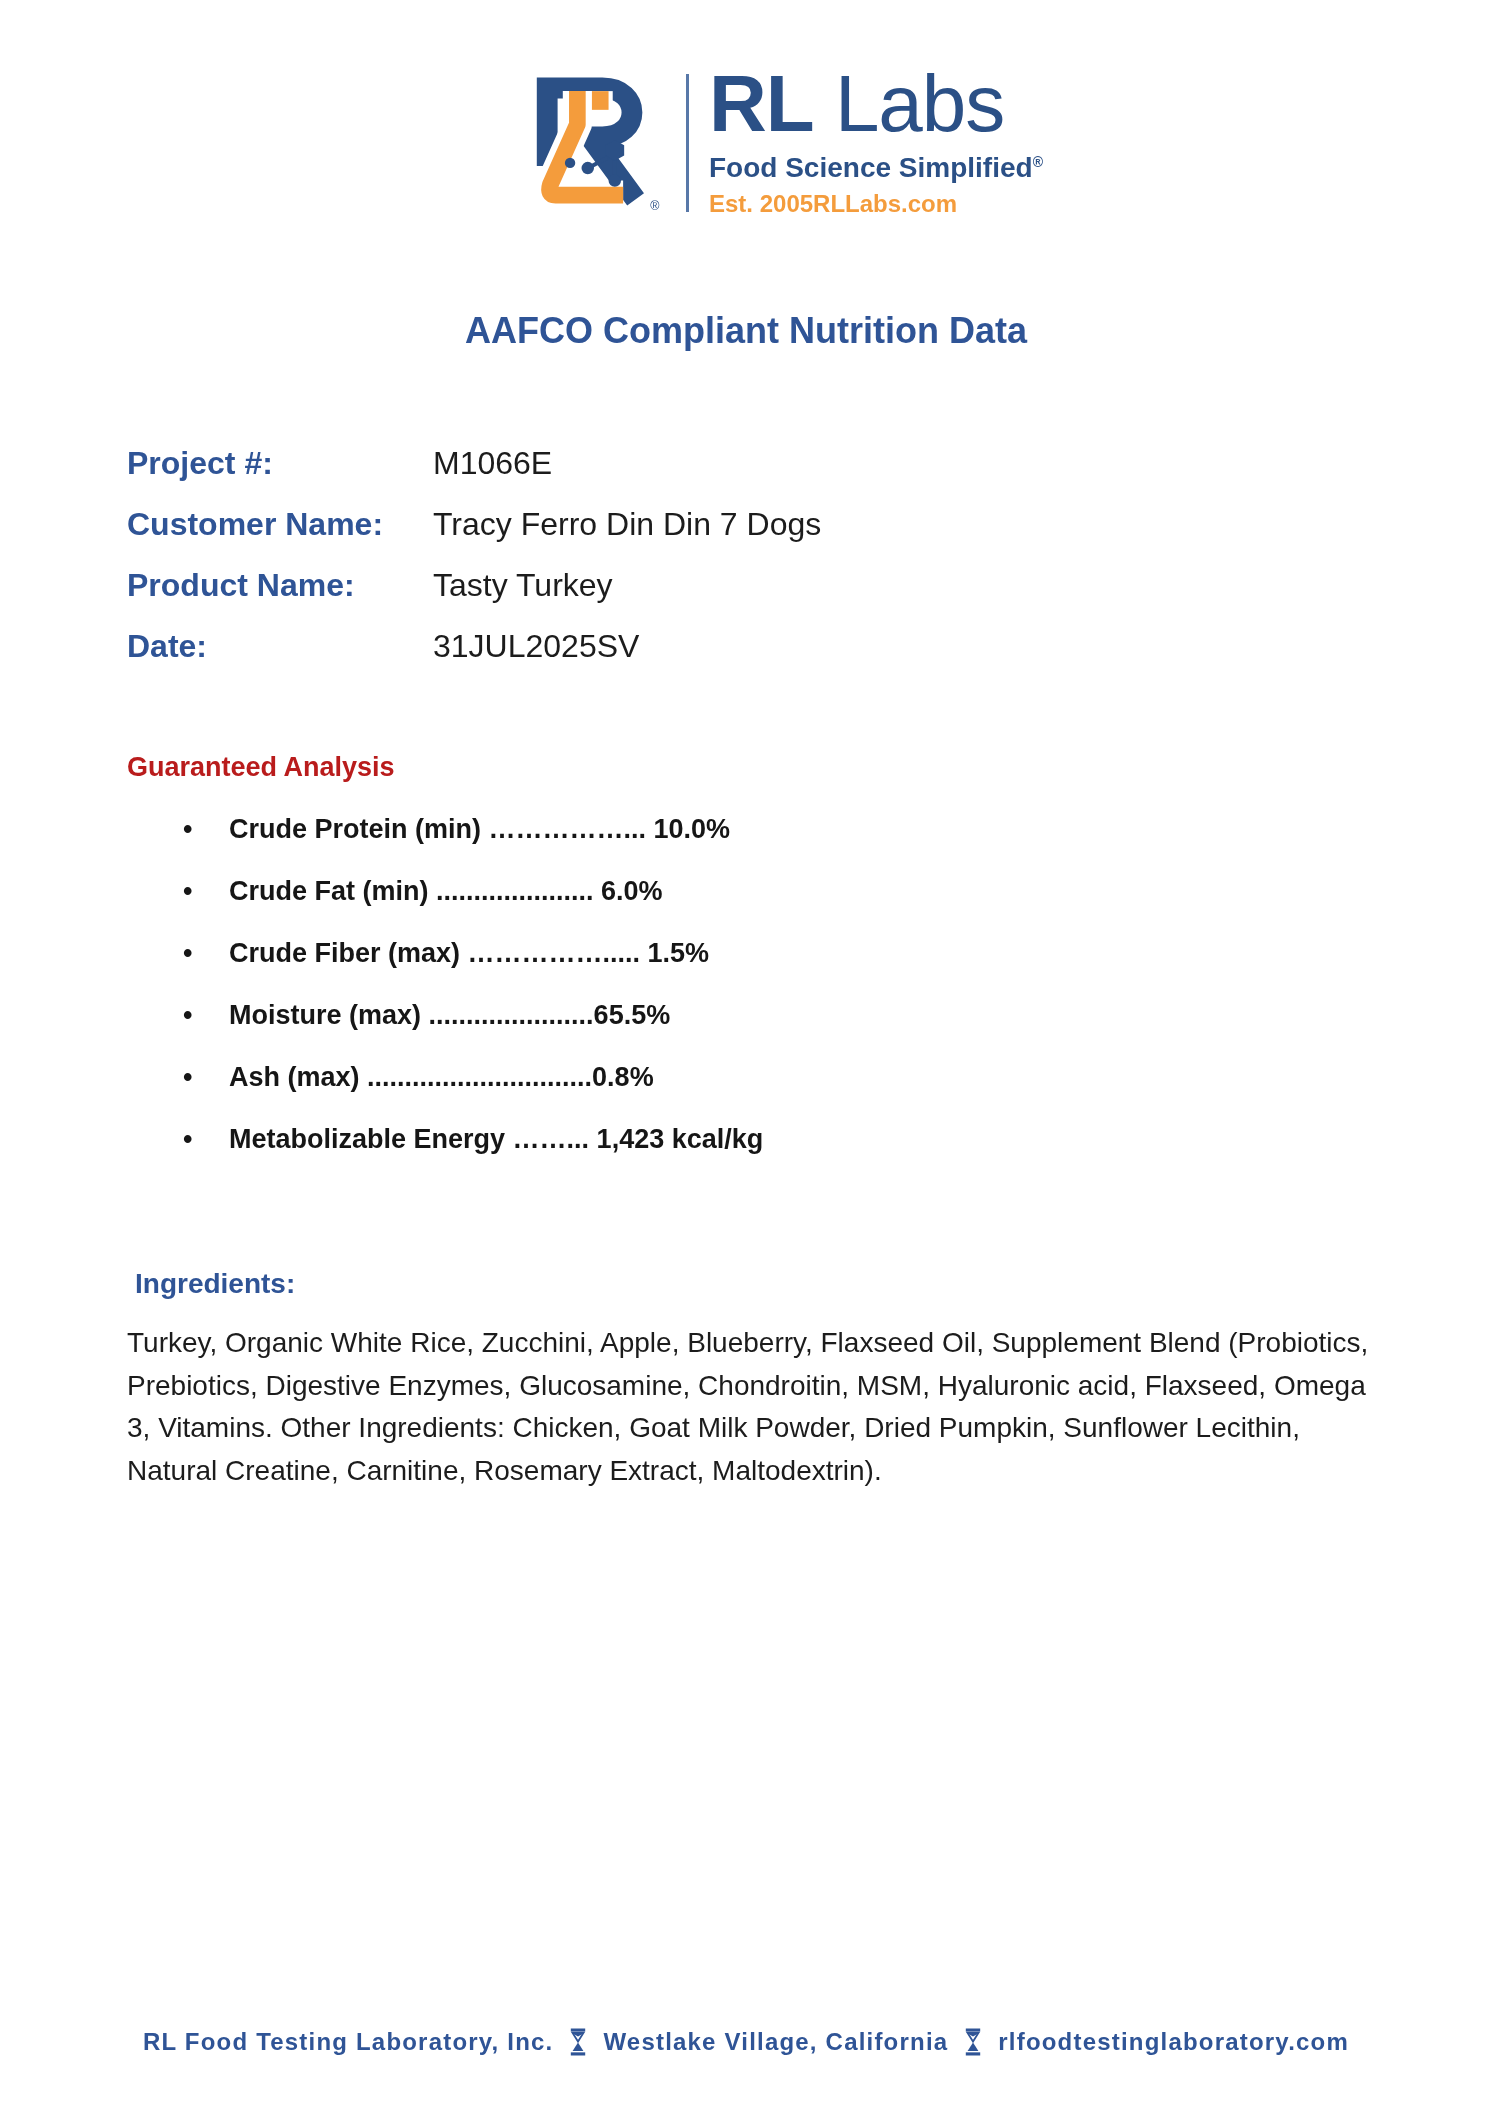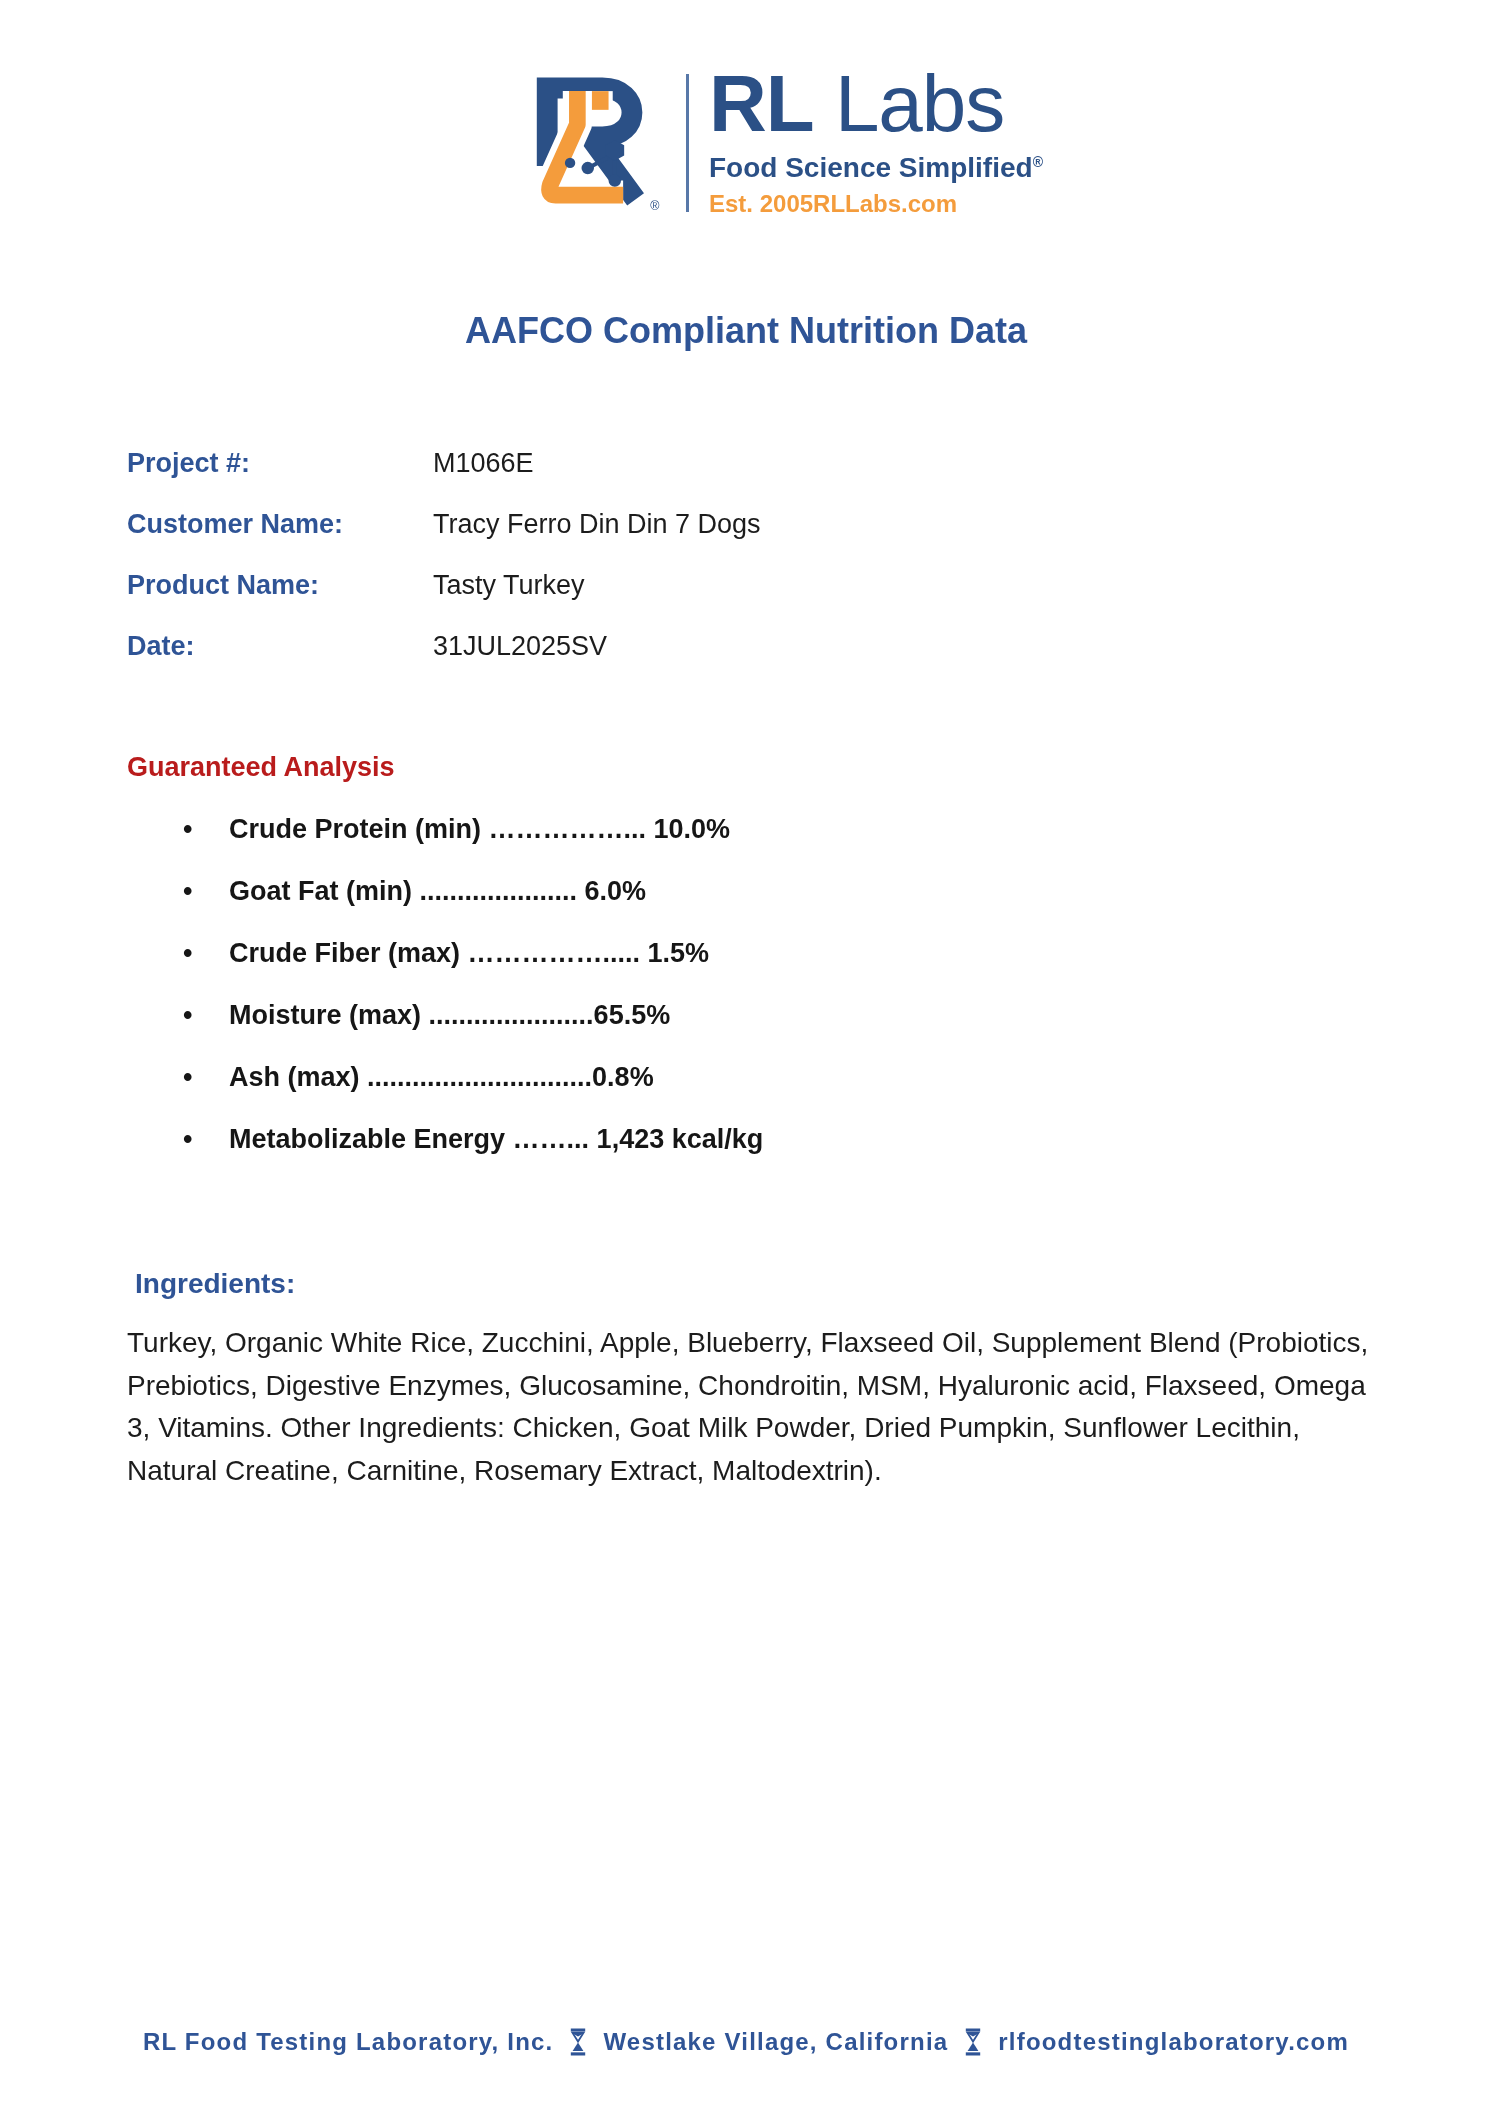--- a/index.html
+++ b/index.html
@@ -32,21 +32,21 @@
   .est-line { margin-top:6px; display:flex; justify-content:flex-start; font-size:24px; font-weight:bold; color:#f49c3c; }
 
   
   .doc-title {
     position:absolute; top:310px; left:0; width:100%;
     text-align:center; font-size:36px; font-weight:bold; color:#2f5496;
   }
 
   
   .info-block { position:absolute; top:447px; left:127px; }
-  .info-row { display:flex; margin-bottom:28px; font-size:27px; line-height:33px; }
+  .info-row { display:flex; margin-bottom:28px; font-size:32px; line-height:33px; }
   .info-label { width:306px; font-weight:bold; color:#2f5496; }
   .info-value { color:#1c1c1c; }
 
   
   .ga-heading {
     position:absolute; top:752px; left:127px;
     font-size:27px; font-weight:bold; color:#b91c1c;
   }
   .ga-list { position:absolute; top:813px; left:183px; list-style:none; }
   .ga-item { display:flex; margin-bottom:29px; font-size:27px; line-height:33px; font-weight:bold; color:#161616; }
@@ -134,21 +134,21 @@
 
   <div class="ga-heading">Guaranteed Analysis</div>
   <ul class="ga-list">
     <li class="ga-item">
         <span class="ga-bullet">•</span>
         <span class="ga-text"><span>Crude Protein (min)</span>
 <span>……………... </span><span>10.0%</span></span>
       </li>
     <li class="ga-item">
         <span class="ga-bullet">•</span>
-        <span class="ga-text"><span>Goat Fat (min)</span>
+        <span class="ga-text"><span>Crude Fat (min)</span>
 <span>..................... </span><span>6.0%</span></span>
       </li>
     <li class="ga-item">
         <span class="ga-bullet">•</span>
         <span class="ga-text"><span>Crude Fiber (max)</span>
 <span>……………..... </span><span>1.5%</span></span>
       </li>
     <li class="ga-item">
         <span class="ga-bullet">•</span>
         <span class="ga-text"><span>Moisture (max)</span>

